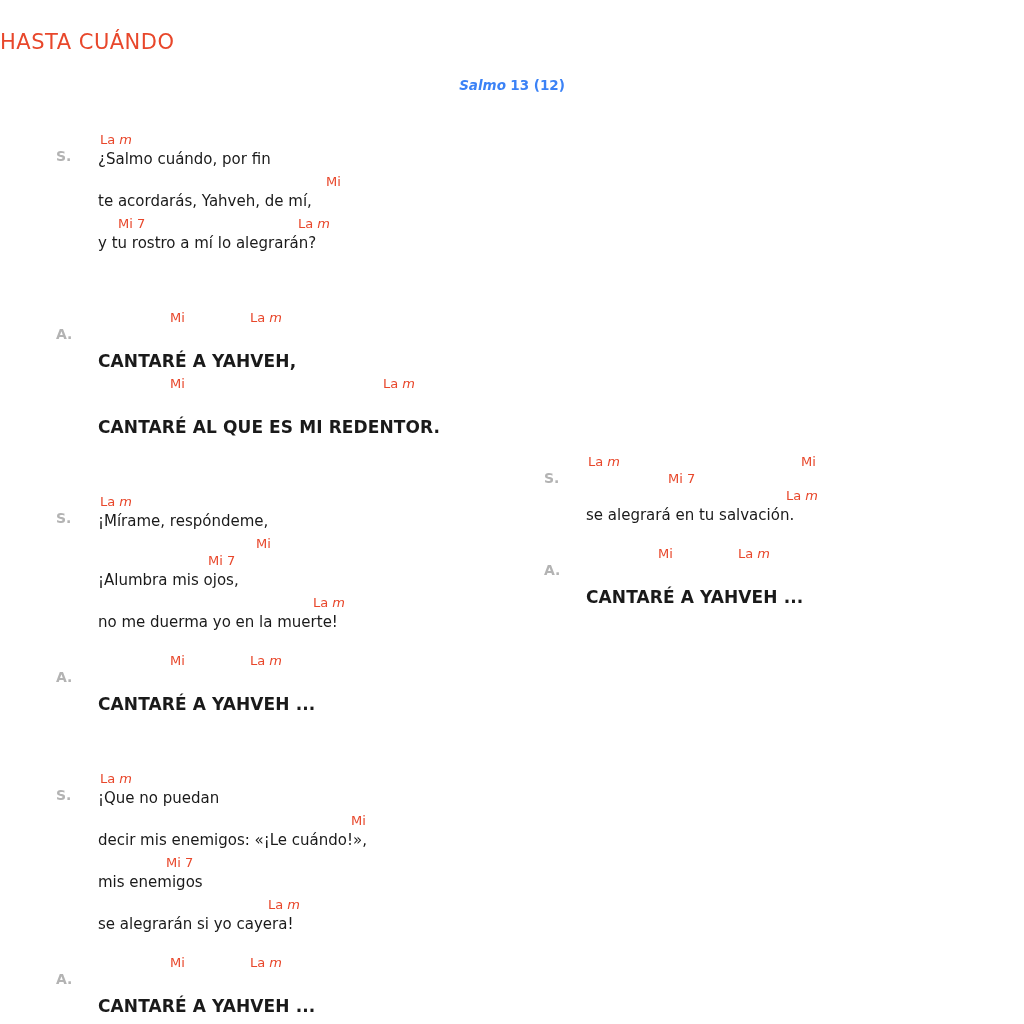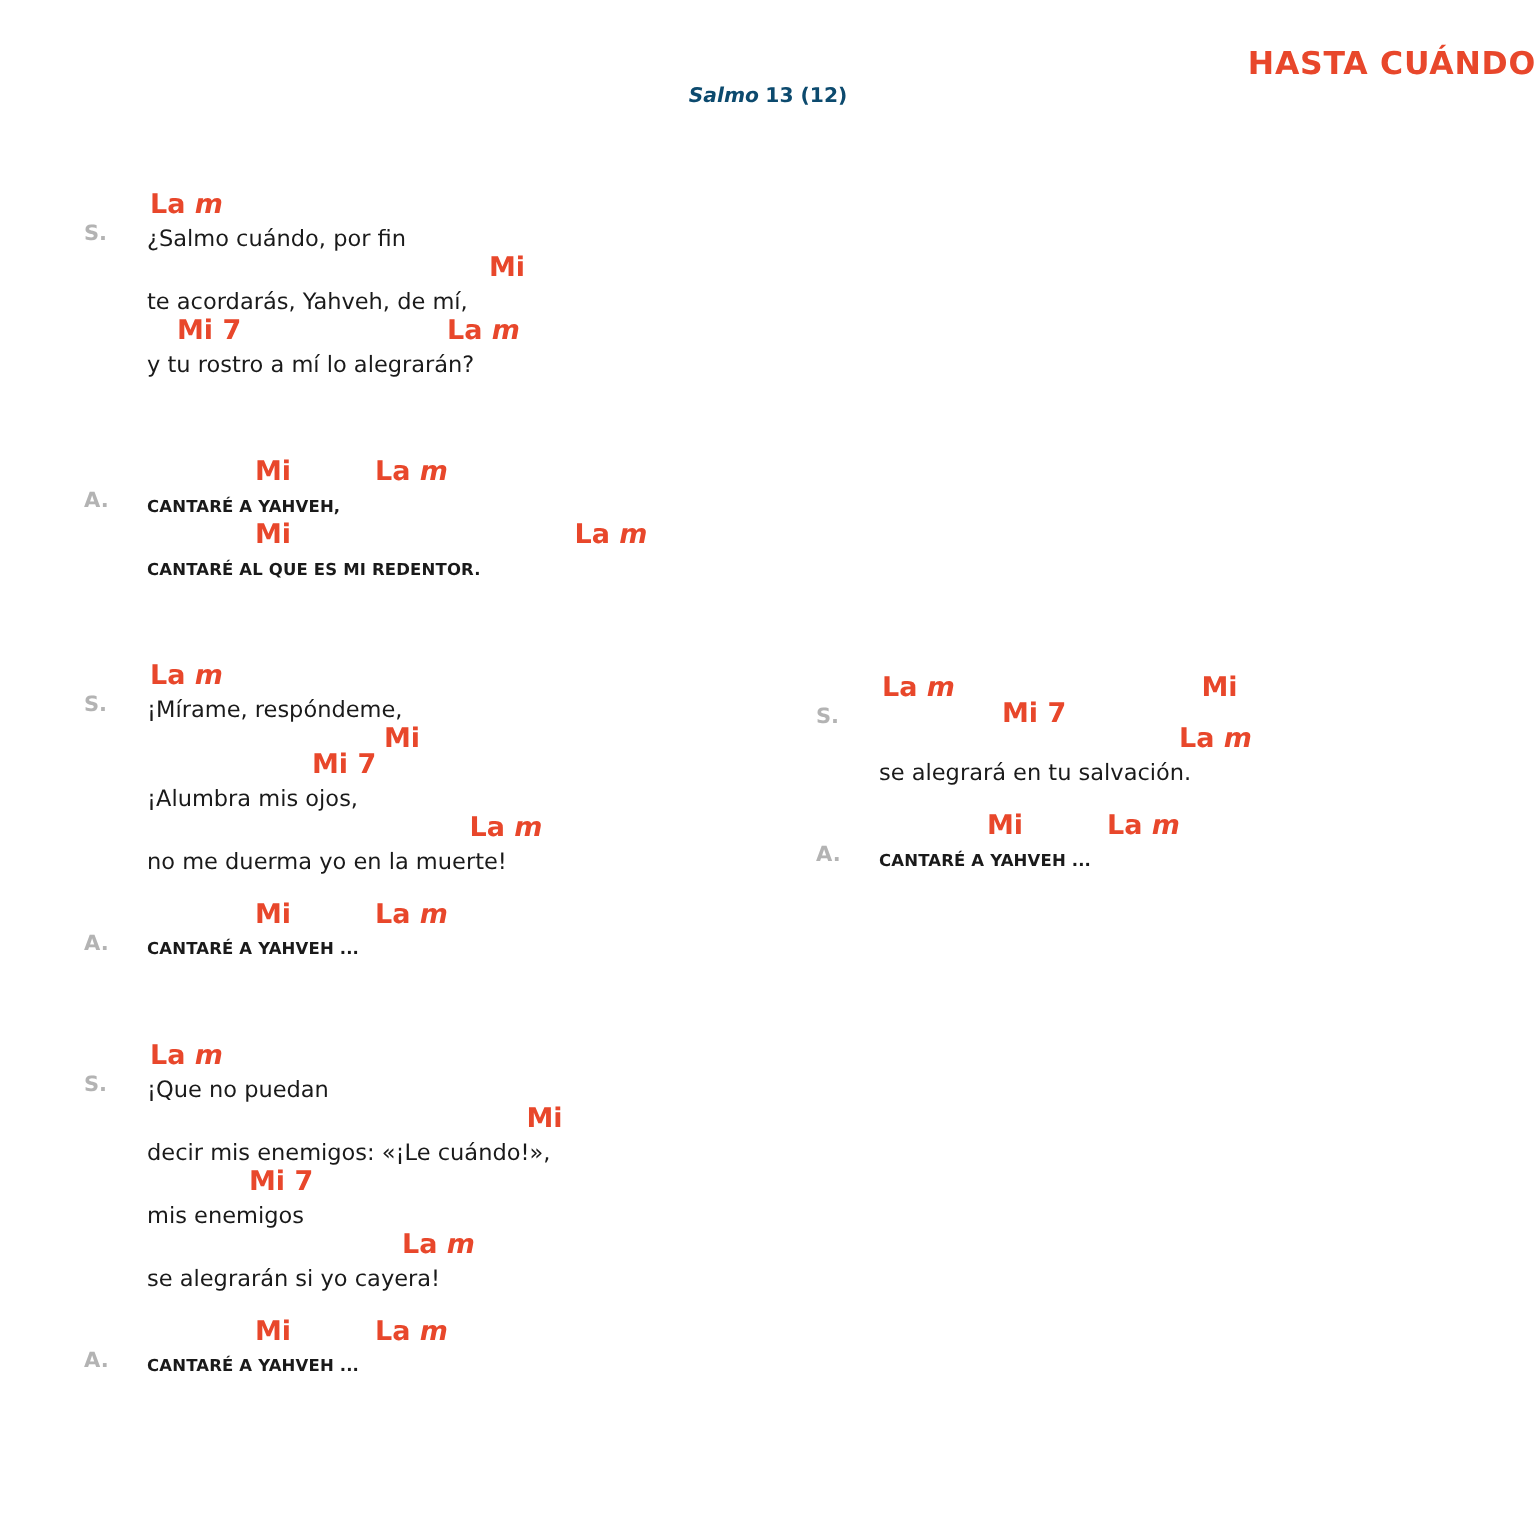--- a/index.html
+++ b/index.html
@@ -14,32 +14,32 @@
     color: #1a1a1a;
     position: relative;
     overflow: hidden;
   }
   .page {
     position: relative;
     width: 1024px;
     height: 1024px;
   }
   .title {
-    text-align: right;
+    text-align: left;
     color: #e8472b;
-    font-weight: bold;
+    font-weight: normal;
     font-size: 21px;
     letter-spacing: 0.5px;
     margin-top: 30px;
   }
   .subtitle {
     text-align: center;
     font-size: 13.5px;
-    margin-top: 2px;
-    color: #0c4a6e;
+    margin-top: 23px;
+    color: #3b82f6;
   }
   .subtitle .psalm {
     font-style: italic;
     font-weight: bold;
   }
   .subtitle .num {
     font-weight: bold;
   }
 
   .columns {
@@ -69,38 +69,39 @@
   .lines {
     margin-left: 42px;
   }
   .chordline {
     position: relative;
     height: 17px;
   }
   .chord {
     position: absolute;
     color: #e8472b;
-    font-size: 18px;
-    font-weight: bold;
+    font-size: 13px;
+    font-weight: normal;
     white-space: nowrap;
     bottom: 0;
   }
   .chord .min {
     font-style: italic;
   }
   .lyric {
     font-size: 15px;
     line-height: 25px;
     white-space: pre;
     color: #1a1a1a;
   }
   .lyric.resp {
     font-weight: bold;
-    font-size: 11px;
+    font-size: 17px;
     letter-spacing: 0.1px;
+    margin-top: 24px;
   }
   .spacer-sm { height: 16px; }
   .spacer-md { height: 34px; }
   .spacer-lg { height: 52px; }
 </style>
 </head>
 <body>
 
 <div class="page">
 

